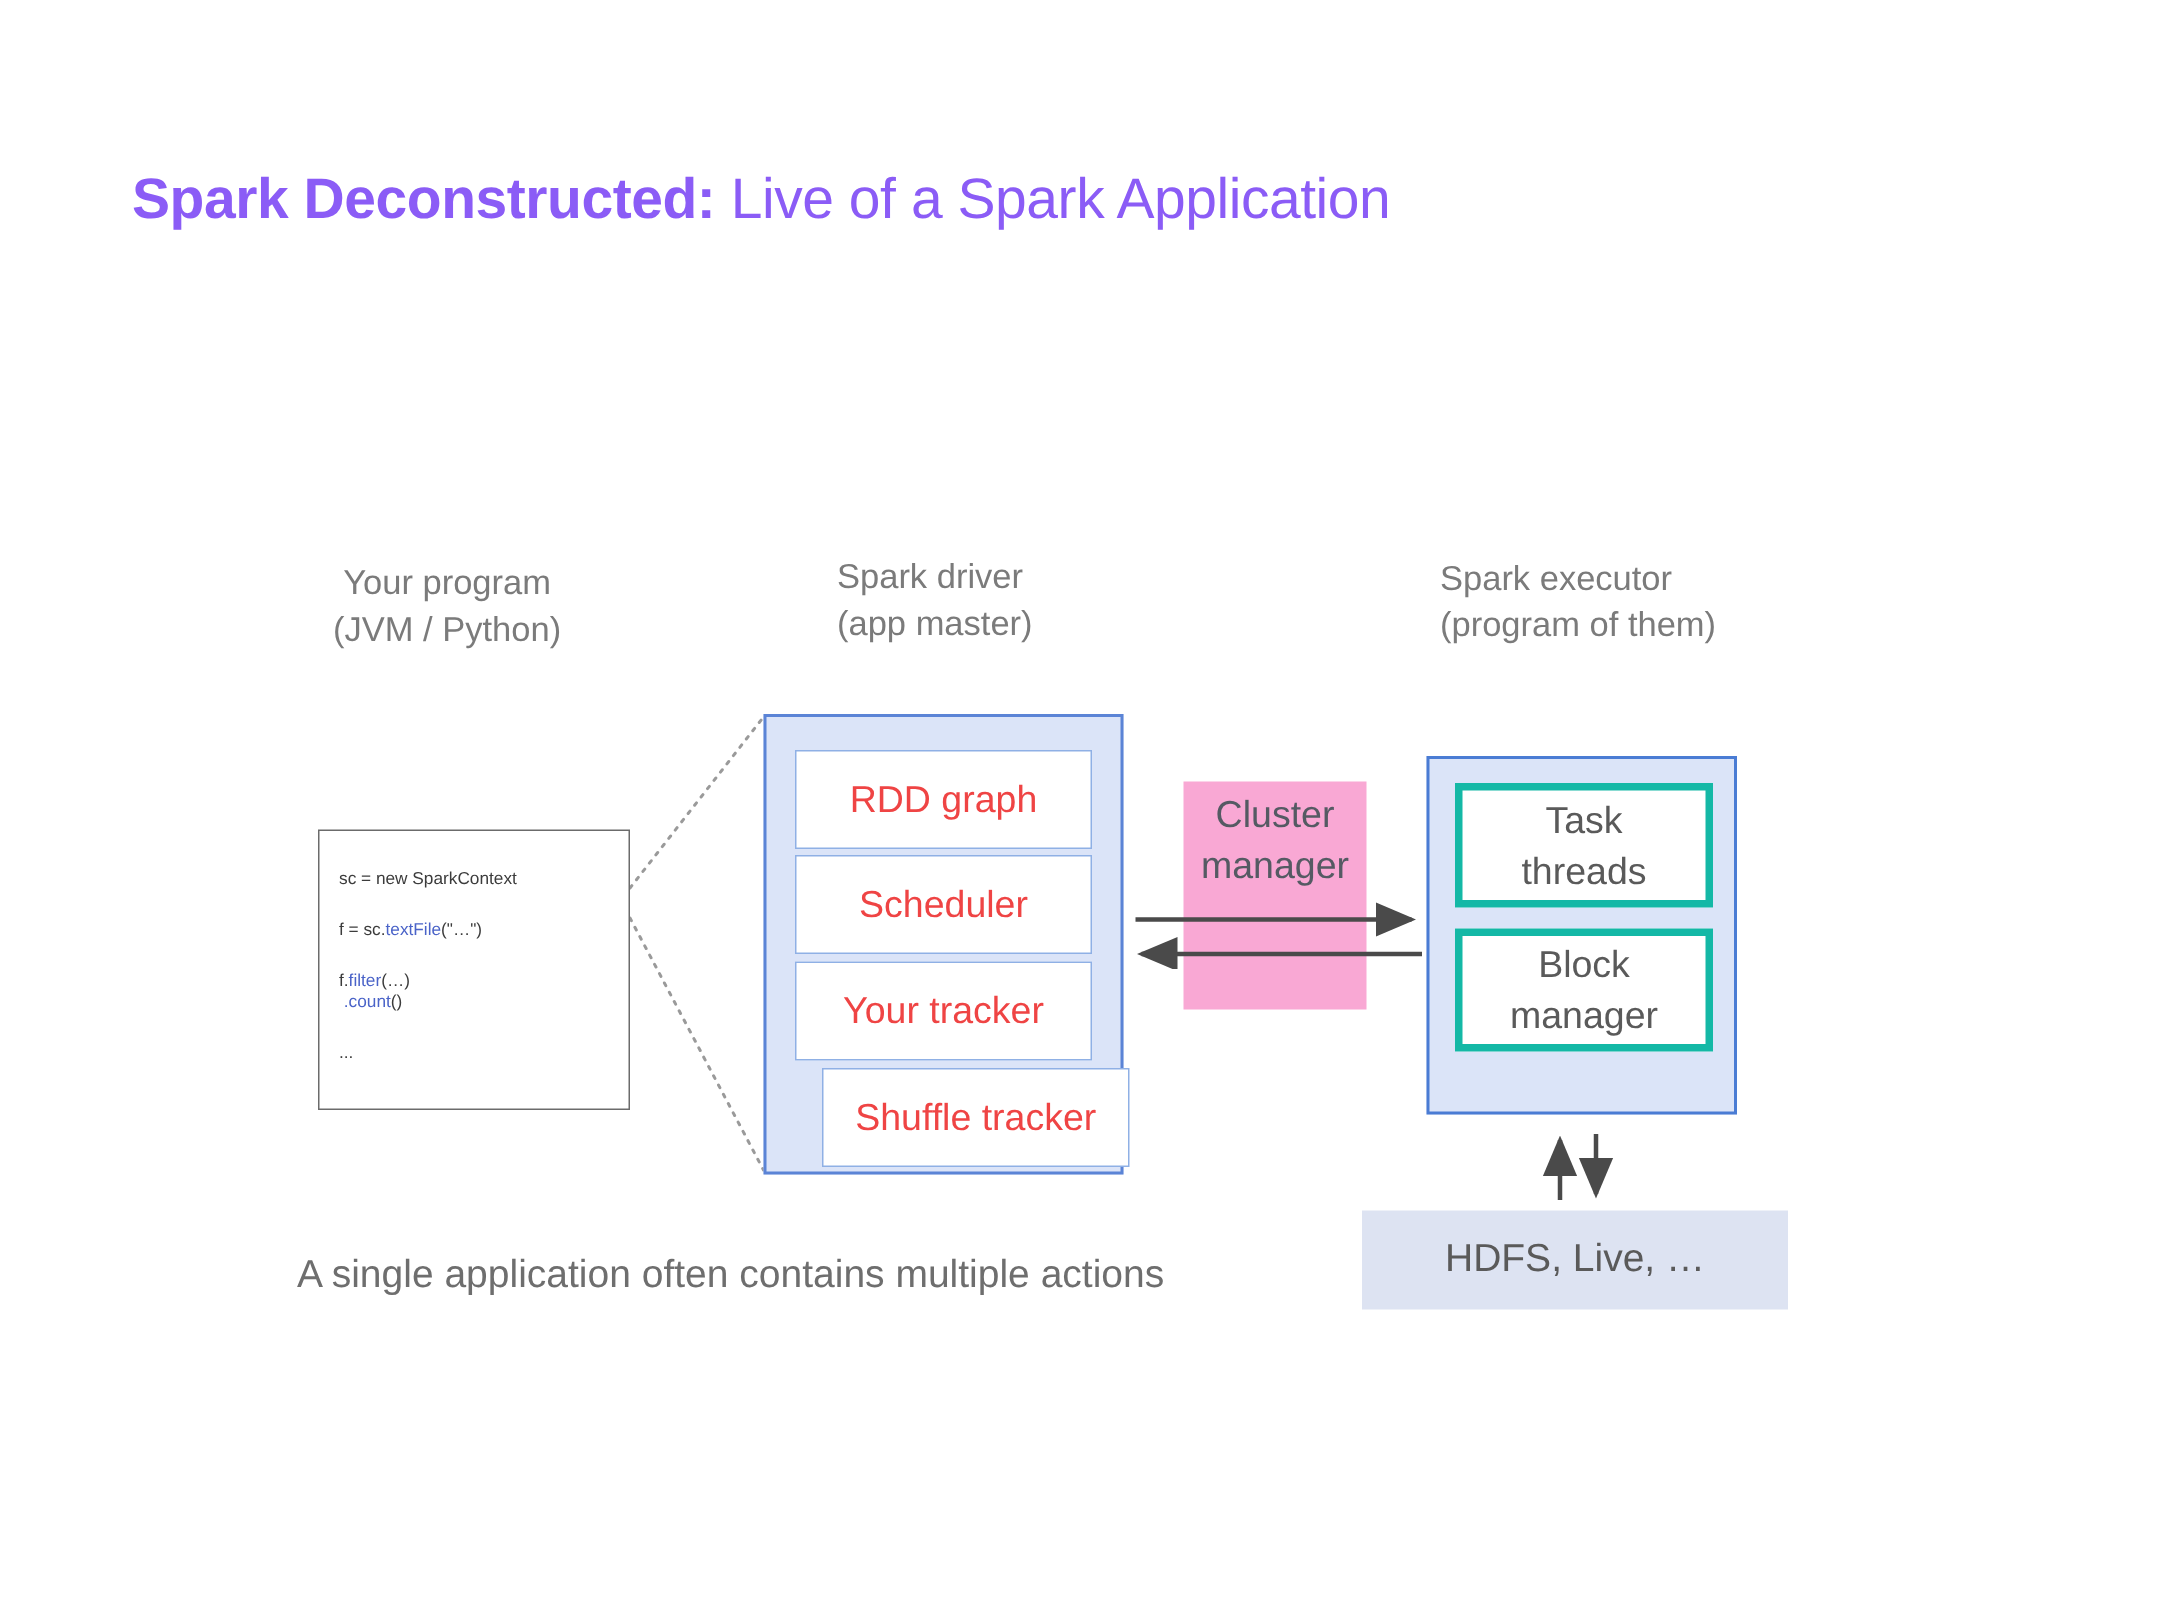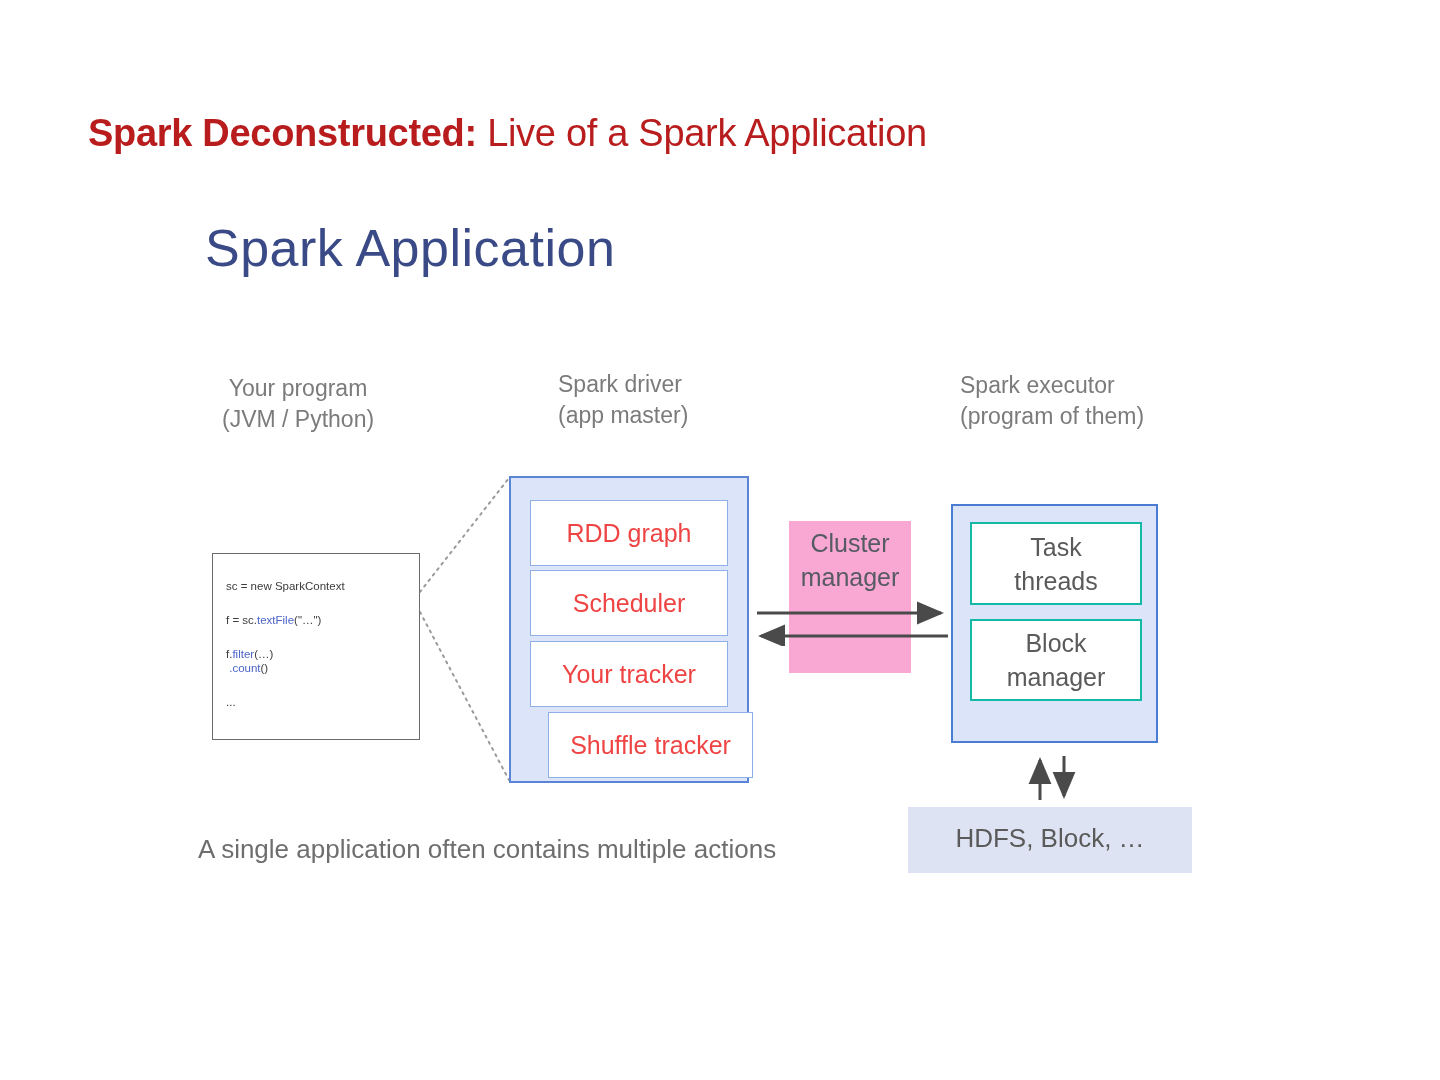--- a/index.html
+++ b/index.html
@@ -14,21 +14,21 @@
     overflow: hidden;
     position: relative;
   }
 
   
   #slide-title {
     position: absolute;
     left: 88px;
     top: 112px;
     font-size: 38px;
-    color: #b91c1c;
+    color: #8b5cf6;
     white-space: nowrap;
     letter-spacing: -0.3px;
   }
   #slide-title .bold {
     font-weight: bold;
   }
   #slide-title .normal {
     font-weight: normal;
   }
 
@@ -166,21 +166,21 @@
     height: 239px;
     background: #dbe4f8;
     border: 2px solid #4a7cd4;
     box-sizing: border-box;
   }
   .executor-item {
     position: absolute;
     left: 17px;
     width: 172px;
     background: #ffffff;
-    border: 2px solid #14b8a6;
+    border: 5px solid #14b8a6;
     box-sizing: border-box;
     display: flex;
     align-items: center;
     justify-content: center;
     text-align: center;
     font-size: 25px;
     line-height: 34px;
     color: #5a5a5a;
     white-space: pre-line;
   }
@@ -228,21 +228,20 @@
 </style>
 </head>
 <body>
 
 <div id="slide-title">
   <span class="bold">Spark Deconstructed:</span><span class="normal"> Live of a Spark Application</span>
 </div>
 
 <div id="figure">
 
-  <div id="figure-heading">Spark Application</div>
 
   <div class="col-caption" id="caption-program">Your program
 (JVM / Python)</div>
   <div class="col-caption" id="caption-driver">Spark driver
 (app master)</div>
   <div class="col-caption" id="caption-executor">Spark executor
 (program of them)</div>
 
   <svg id="connectors">
     <line x1="420" y1="592" x2="509" y2="478" stroke="#9a9a9a" stroke-width="2" stroke-dasharray="2,5" stroke-linecap="round"></line>
@@ -298,18 +297,18 @@
       </marker>
       <marker id="arrow-down" markerWidth="9" markerHeight="9" refX="8" refY="4.2" orient="auto">
         <path d="M0,0.4 L9,4.2 L0,8 z" fill="#4a4a4a"></path>
       </marker>
     </defs>
     <line x1="20" y1="48" x2="20" y2="8" stroke="#4a4a4a" stroke-width="3" marker-end="url(#arrow-up)"></line>
     <line x1="44" y1="4" x2="44" y2="44" stroke="#4a4a4a" stroke-width="3" marker-end="url(#arrow-down)"></line>
   </svg>
 
   <div id="storage-box">
-    <div id="storage-label">HDFS, Block, …</div>
+    <div id="storage-label">HDFS, Live, …</div>
   </div>
 
   <div id="figure-footnote">A single application often contains multiple actions</div>
 
 </div>
 
 </body></html>

